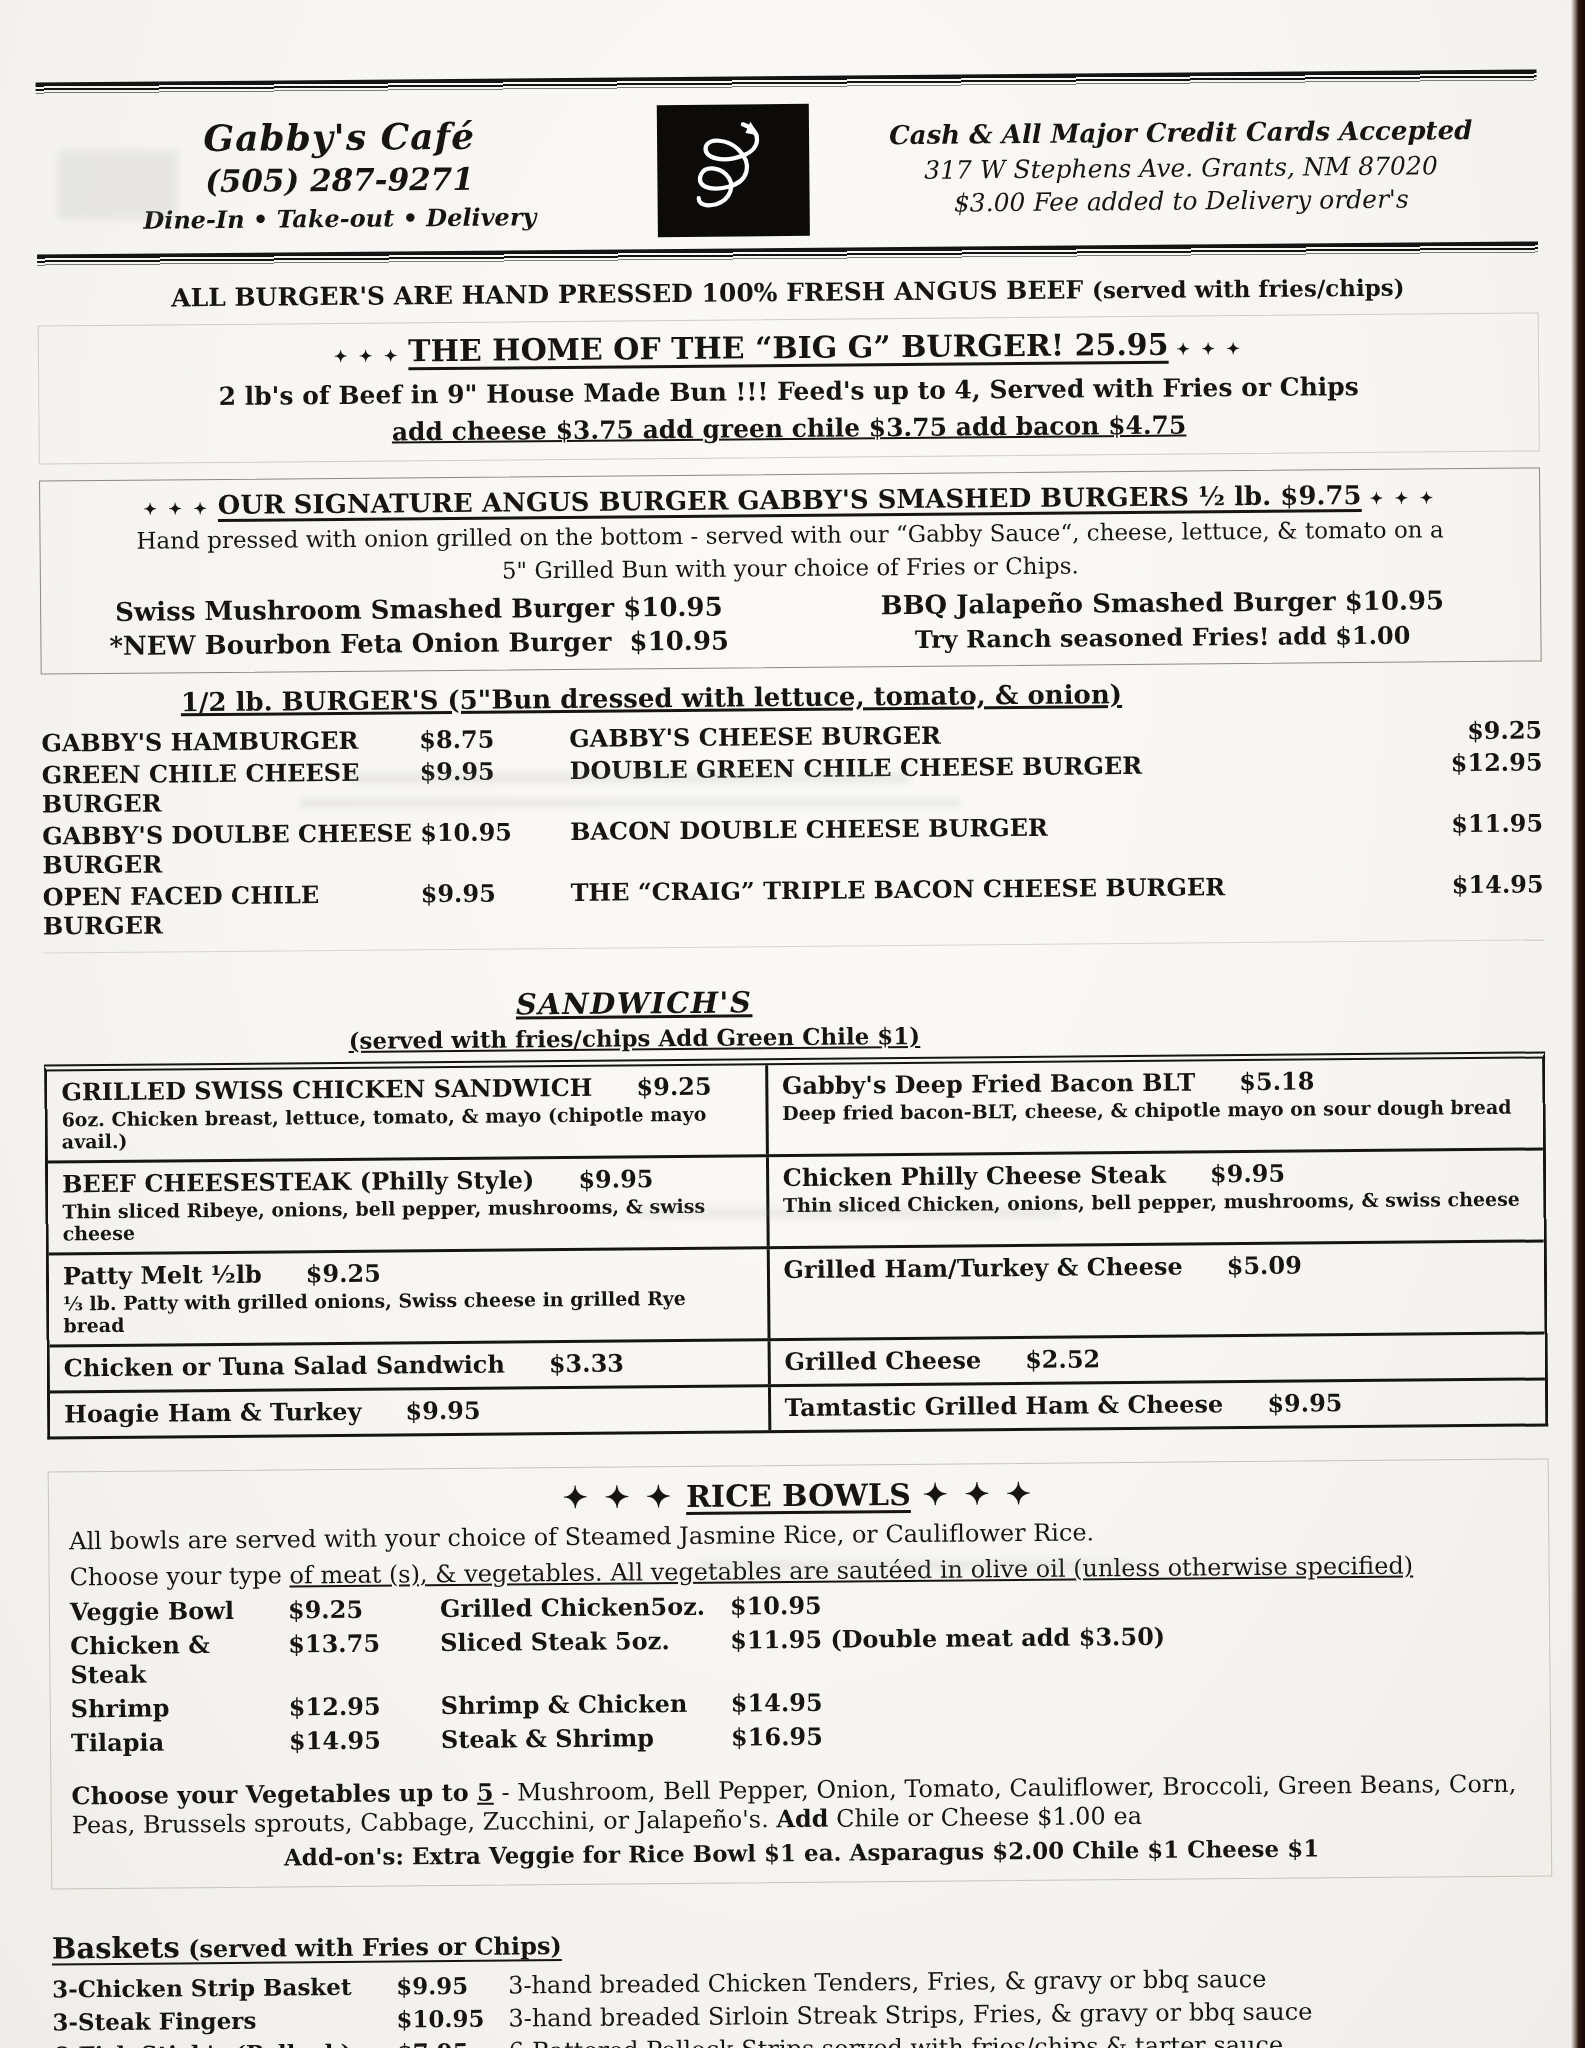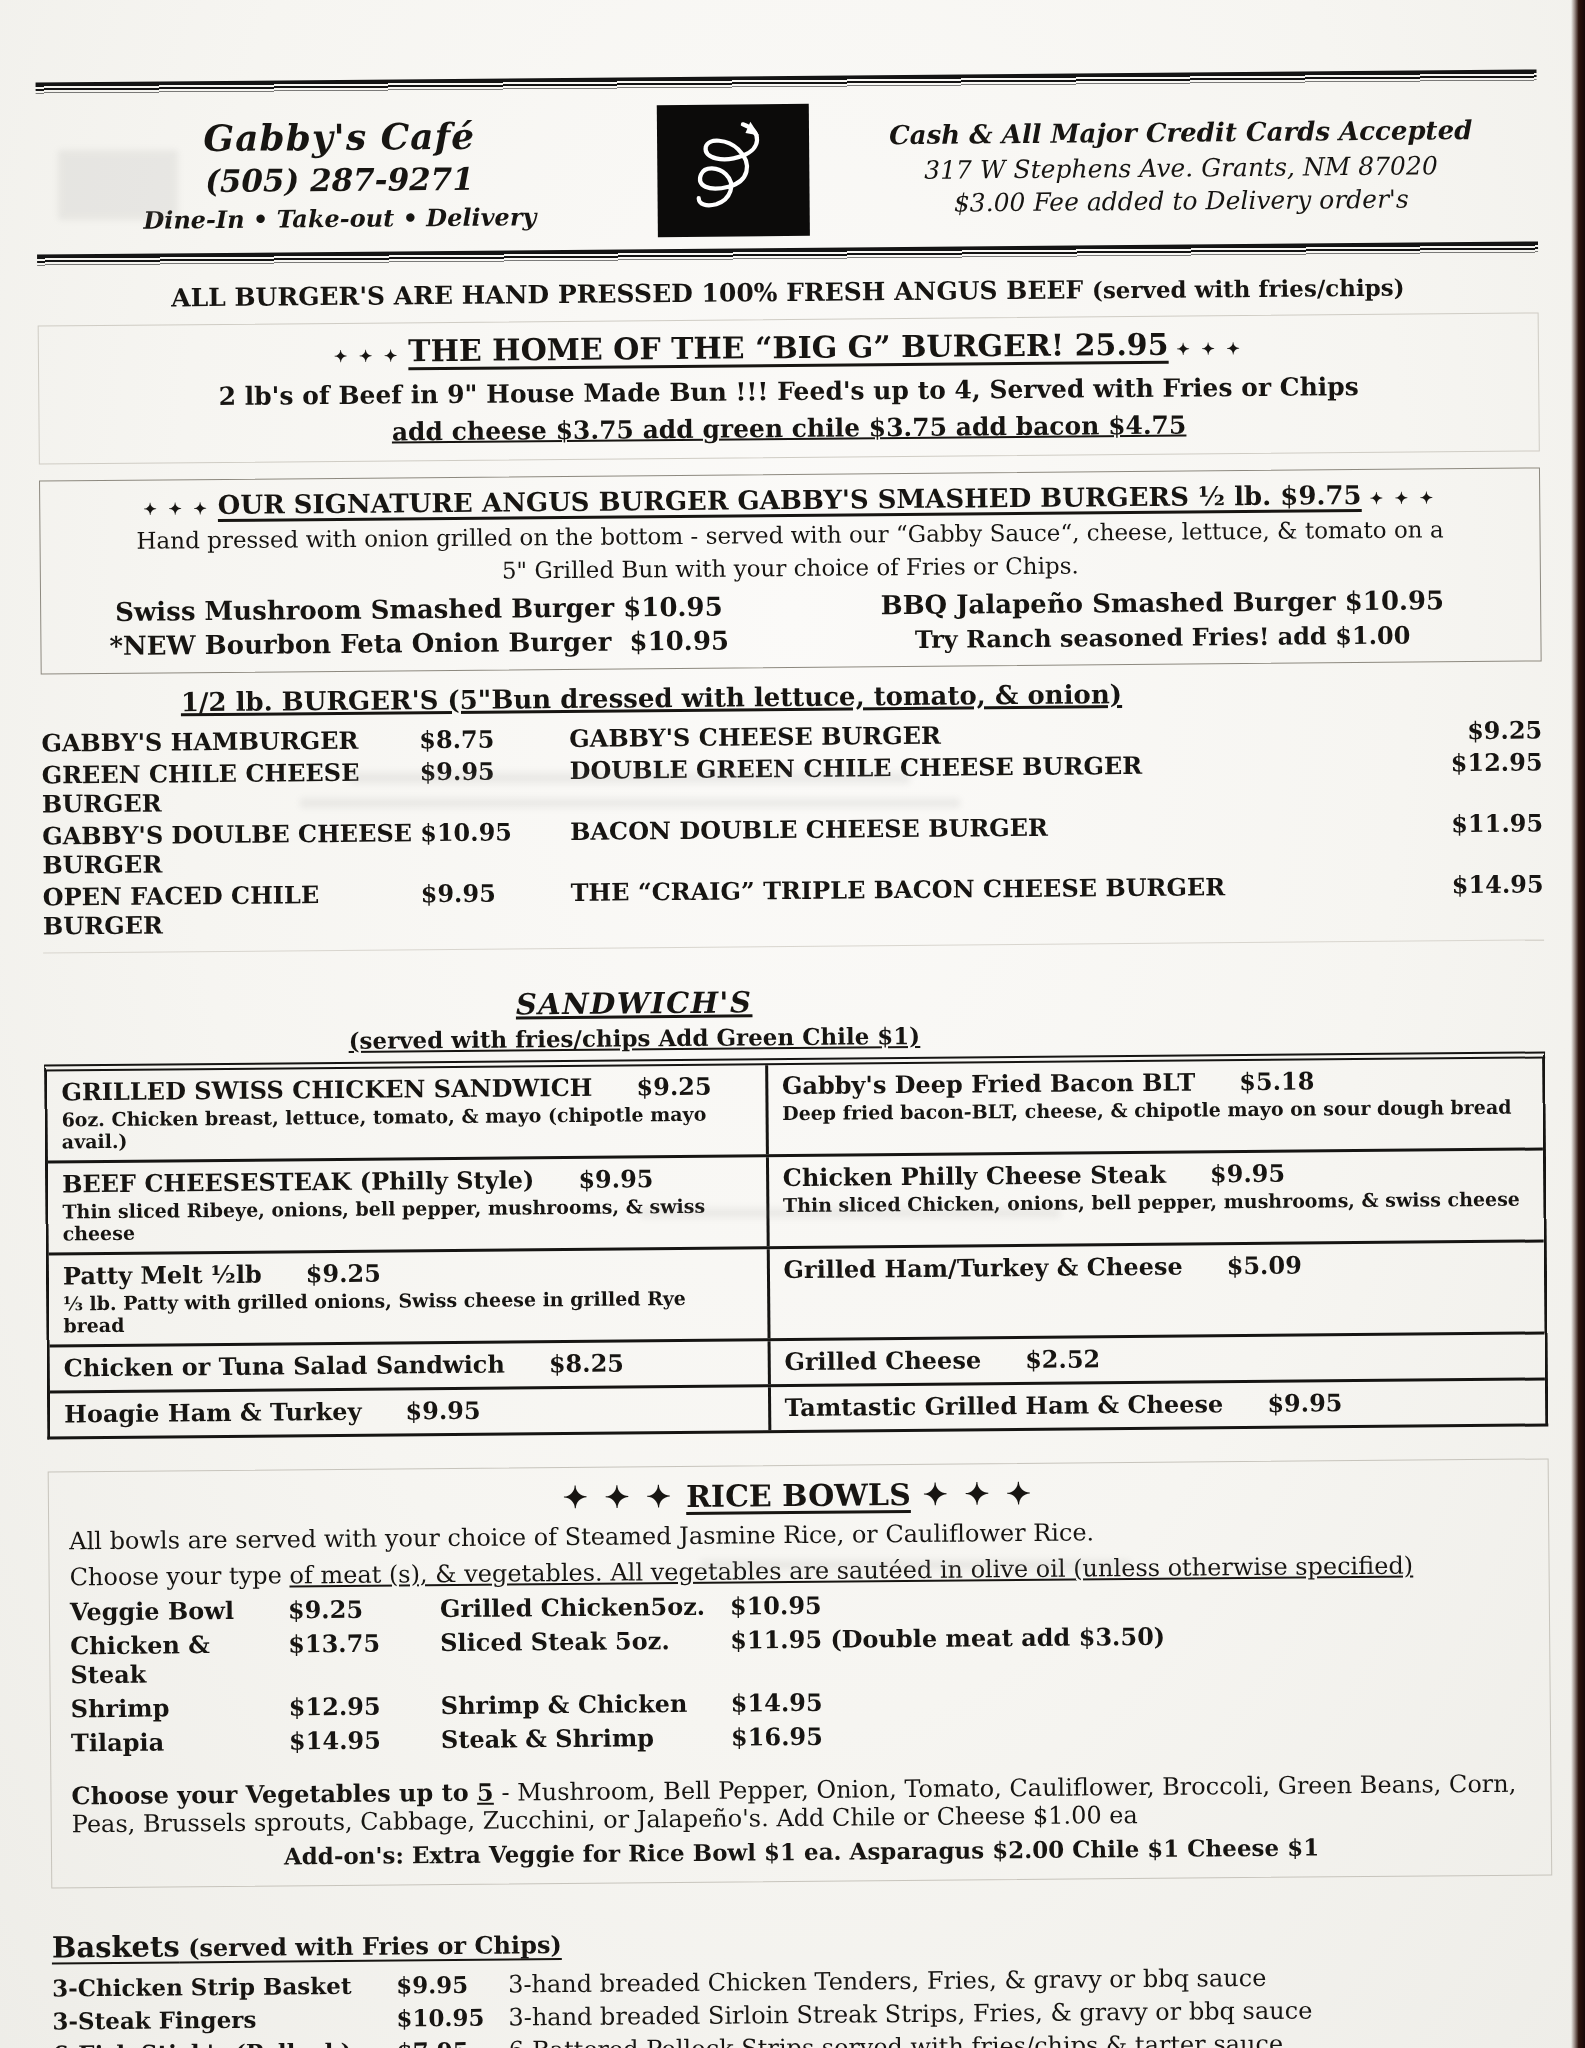--- a/index.html
+++ b/index.html
@@ -59,21 +59,21 @@
   
   .rice{border:1px solid #c7c4bc;margin-top:32px;padding:12px 20px 16px;}
   .rice-head{text-align:center;font-size:30px;font-weight:bold;}
   .rice-title{text-decoration:underline;text-decoration-thickness:3px;text-underline-offset:5px;padding:0 4px;}
   .rice-intro{font-size:24px;margin-top:8px;}
   .rice-intro .ul{text-decoration:underline;}
   .rice-grid{display:grid;grid-template-columns:218px 152px 290px 1fr;font-size:24px;font-weight:bold;row-gap:5px;margin-top:6px;align-items:baseline;}
   .veg{font-size:24px;margin-top:24px;}
   .veg .lead{font-weight:bold;}
   .veg .num{font-weight:bold;text-decoration:underline;}
-  .veg b{font-weight:normal;}
+  .veg b{font-weight:bold;}
   .addons{text-align:center;font-size:23px;font-weight:bold;margin-top:6px;}
   
   .baskets{margin-top:42px;}
   .bk-head{font-size:29px;font-weight:bold;text-decoration:underline;text-decoration-thickness:2px;text-underline-offset:5px;}
   .bk-sub{font-size:24px;font-weight:bold;}
   .bk-grid{display:grid;grid-template-columns:344px 112px 1fr;font-size:23px;row-gap:5px;margin-top:10px;align-items:baseline;}
   .bk-name{font-weight:bold;}
   .bk-price{font-weight:bold;}
   .bk-desc{font-size:24px;}
   
@@ -189,21 +189,21 @@
         <div class="sw-cell">
           <div><span class="sw-name">Patty Melt ½lb</span><span class="sw-price">$9.25</span></div>
           <div class="sw-desc">⅓ lb. Patty with grilled onions, Swiss cheese in grilled Rye bread</div>
         </div>
         <div class="sw-cell right">
           <div><span class="sw-name">Grilled Ham/Turkey &amp; Cheese</span><span class="sw-price">$5.09</span></div>
         </div>
       </div>
       <div class="sw-row">
         <div class="sw-cell">
-          <div><span class="sw-name">Chicken or Tuna Salad Sandwich</span><span class="sw-price">$8.25</span></div>
+          <div><span class="sw-name">Chicken or Tuna Salad Sandwich</span><span class="sw-price">$3.33</span></div>
         </div>
         <div class="sw-cell right">
           <div><span class="sw-name">Grilled Cheese</span><span class="sw-price">$2.52</span></div>
         </div>
       </div>
       <div class="sw-row">
         <div class="sw-cell">
           <div><span class="sw-name">Hoagie Ham &amp; Turkey</span><span class="sw-price">$9.95</span></div>
         </div>
         <div class="sw-cell right">

